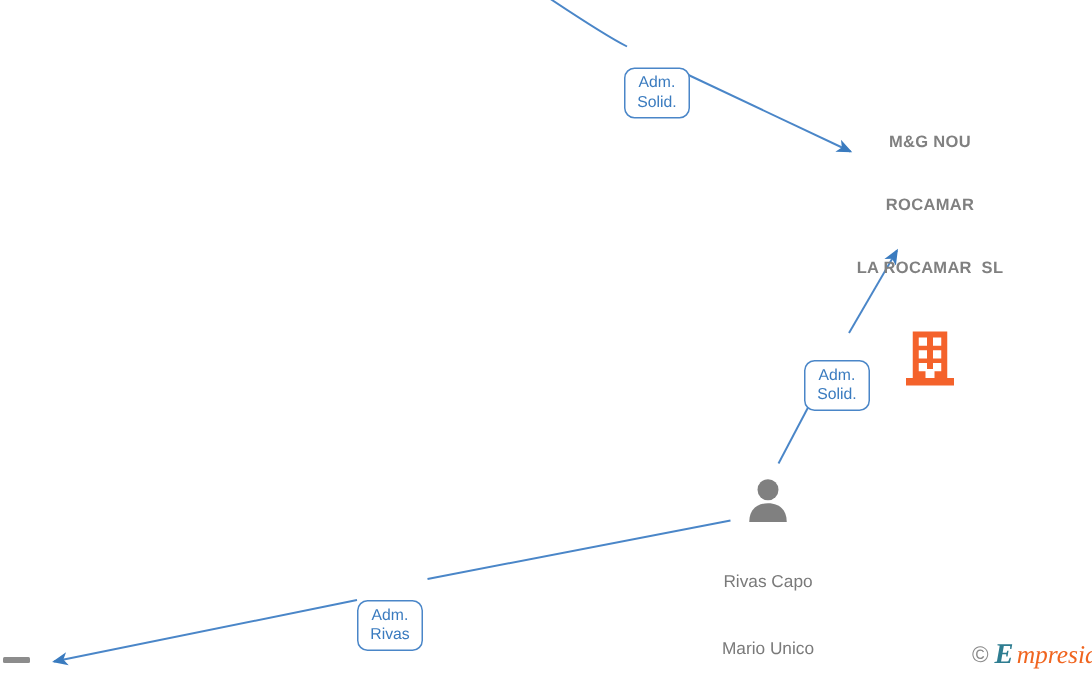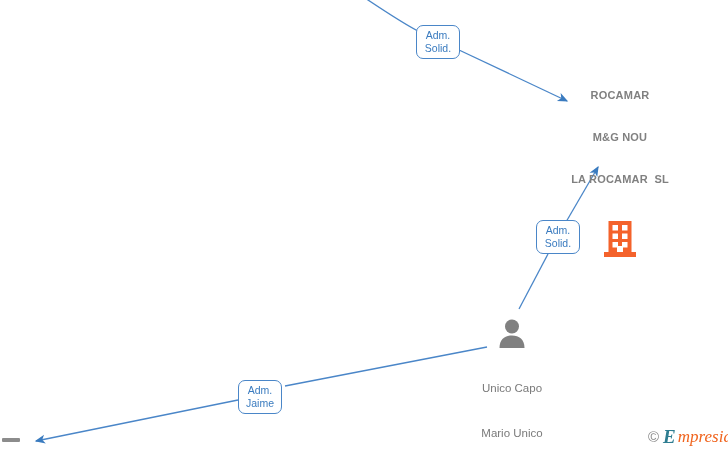--- a/index.html
+++ b/index.html
@@ -31,20 +31,21 @@
     box-sizing: border-box;
     border: 1px solid #4a86c8;
     border-radius: 7px;
     background: #ffffff;
     color: #3a7bbf;
     font-size: 10.5px;
     line-height: 13px;
     text-align: center;
     padding: 3px 2px 2px 2px;
     white-space: nowrap;
+    margin-top: 20px;
   }
   .rel-box .l1, .rel-box .l2 { display: block; }
 
   
   .company-node {
     position: absolute;
     text-align: center;
   }
   .company-title {
     color: #808080;
@@ -135,22 +136,22 @@
 
     <line x1="519" y1="309" x2="548" y2="254" stroke="#4a86c8" stroke-width="1.3"></line>
 
     <line x1="487" y1="347" x2="285" y2="386" stroke="#4a86c8" stroke-width="1.3"></line>
 
     <line x1="238" y1="400" x2="36" y2="441" stroke="#4a86c8" stroke-width="1.3" marker-end="url(#arrow)"></line>
   </svg>
 
   <div class="company-node" style="left:547px; top:60px; width:146px;">
     <div class="company-title">
+      <span>M&amp;G NOU</span>
       <span>ROCAMAR</span>
-      <span>M&amp;G NOU</span>
       <span>LA ROCAMAR  SL</span>
     </div>
     <div class="building-wrap">
       <svg width="34" height="38" viewBox="0 0 34 38" xmlns="http://www.w3.org/2000/svg">
         <rect x="5.5" y="1" width="23" height="31" fill="#f4622b"></rect>
         <rect x="1" y="32" width="32" height="5" fill="#f4622b"></rect>
         <rect x="9.5" y="5" width="5.5" height="5.5" fill="#ffffff"></rect>
         <rect x="19" y="5" width="5.5" height="5.5" fill="#ffffff"></rect>
         <rect x="9.5" y="13.5" width="5.5" height="5.5" fill="#ffffff"></rect>
         <rect x="19" y="13.5" width="5.5" height="5.5" fill="#ffffff"></rect>
@@ -162,38 +163,38 @@
   </div>
 
   <div class="person-node" style="left:442px; top:318px; width:140px;">
     <div class="person-wrap">
       <svg width="30" height="30" viewBox="0 0 30 30" xmlns="http://www.w3.org/2000/svg">
         <circle cx="15" cy="8.5" r="7" fill="#808080"></circle>
         <path d="M2.5,30 C2.5,21.5 7.8,17.5 15,17.5 C22.2,17.5 27.5,21.5 27.5,30 Z" fill="#808080"></path>
       </svg>
     </div>
     <div class="person-name">
-      <span>Unico Capo</span>
+      <span>Rivas Capo</span>
       <span>Mario Unico</span>
     </div>
   </div>
 
   <div class="rel-box" style="left:416px; top:25px; width:44px; height:34px;">
     <span class="l1">Adm.</span>
     <span class="l2">Solid.</span>
   </div>
 
   <div class="rel-box" style="left:536px; top:220px; width:44px; height:34px;">
     <span class="l1">Adm.</span>
     <span class="l2">Solid.</span>
   </div>
 
   <div class="rel-box" style="left:238px; top:380px; width:44px; height:34px;">
     <span class="l1">Adm.</span>
-    <span class="l2">Jaime</span>
+    <span class="l2">Rivas</span>
   </div>
 
   <div class="stub-node" style="left:2px; top:438px; width:18px;"></div>
 
   <div class="watermark" style="left:648px; top:427px;">
     <span class="wm-c">©</span>
     <span class="wm-e">E</span>
     <span class="wm-rest">mpresia</span>
   </div>
 

